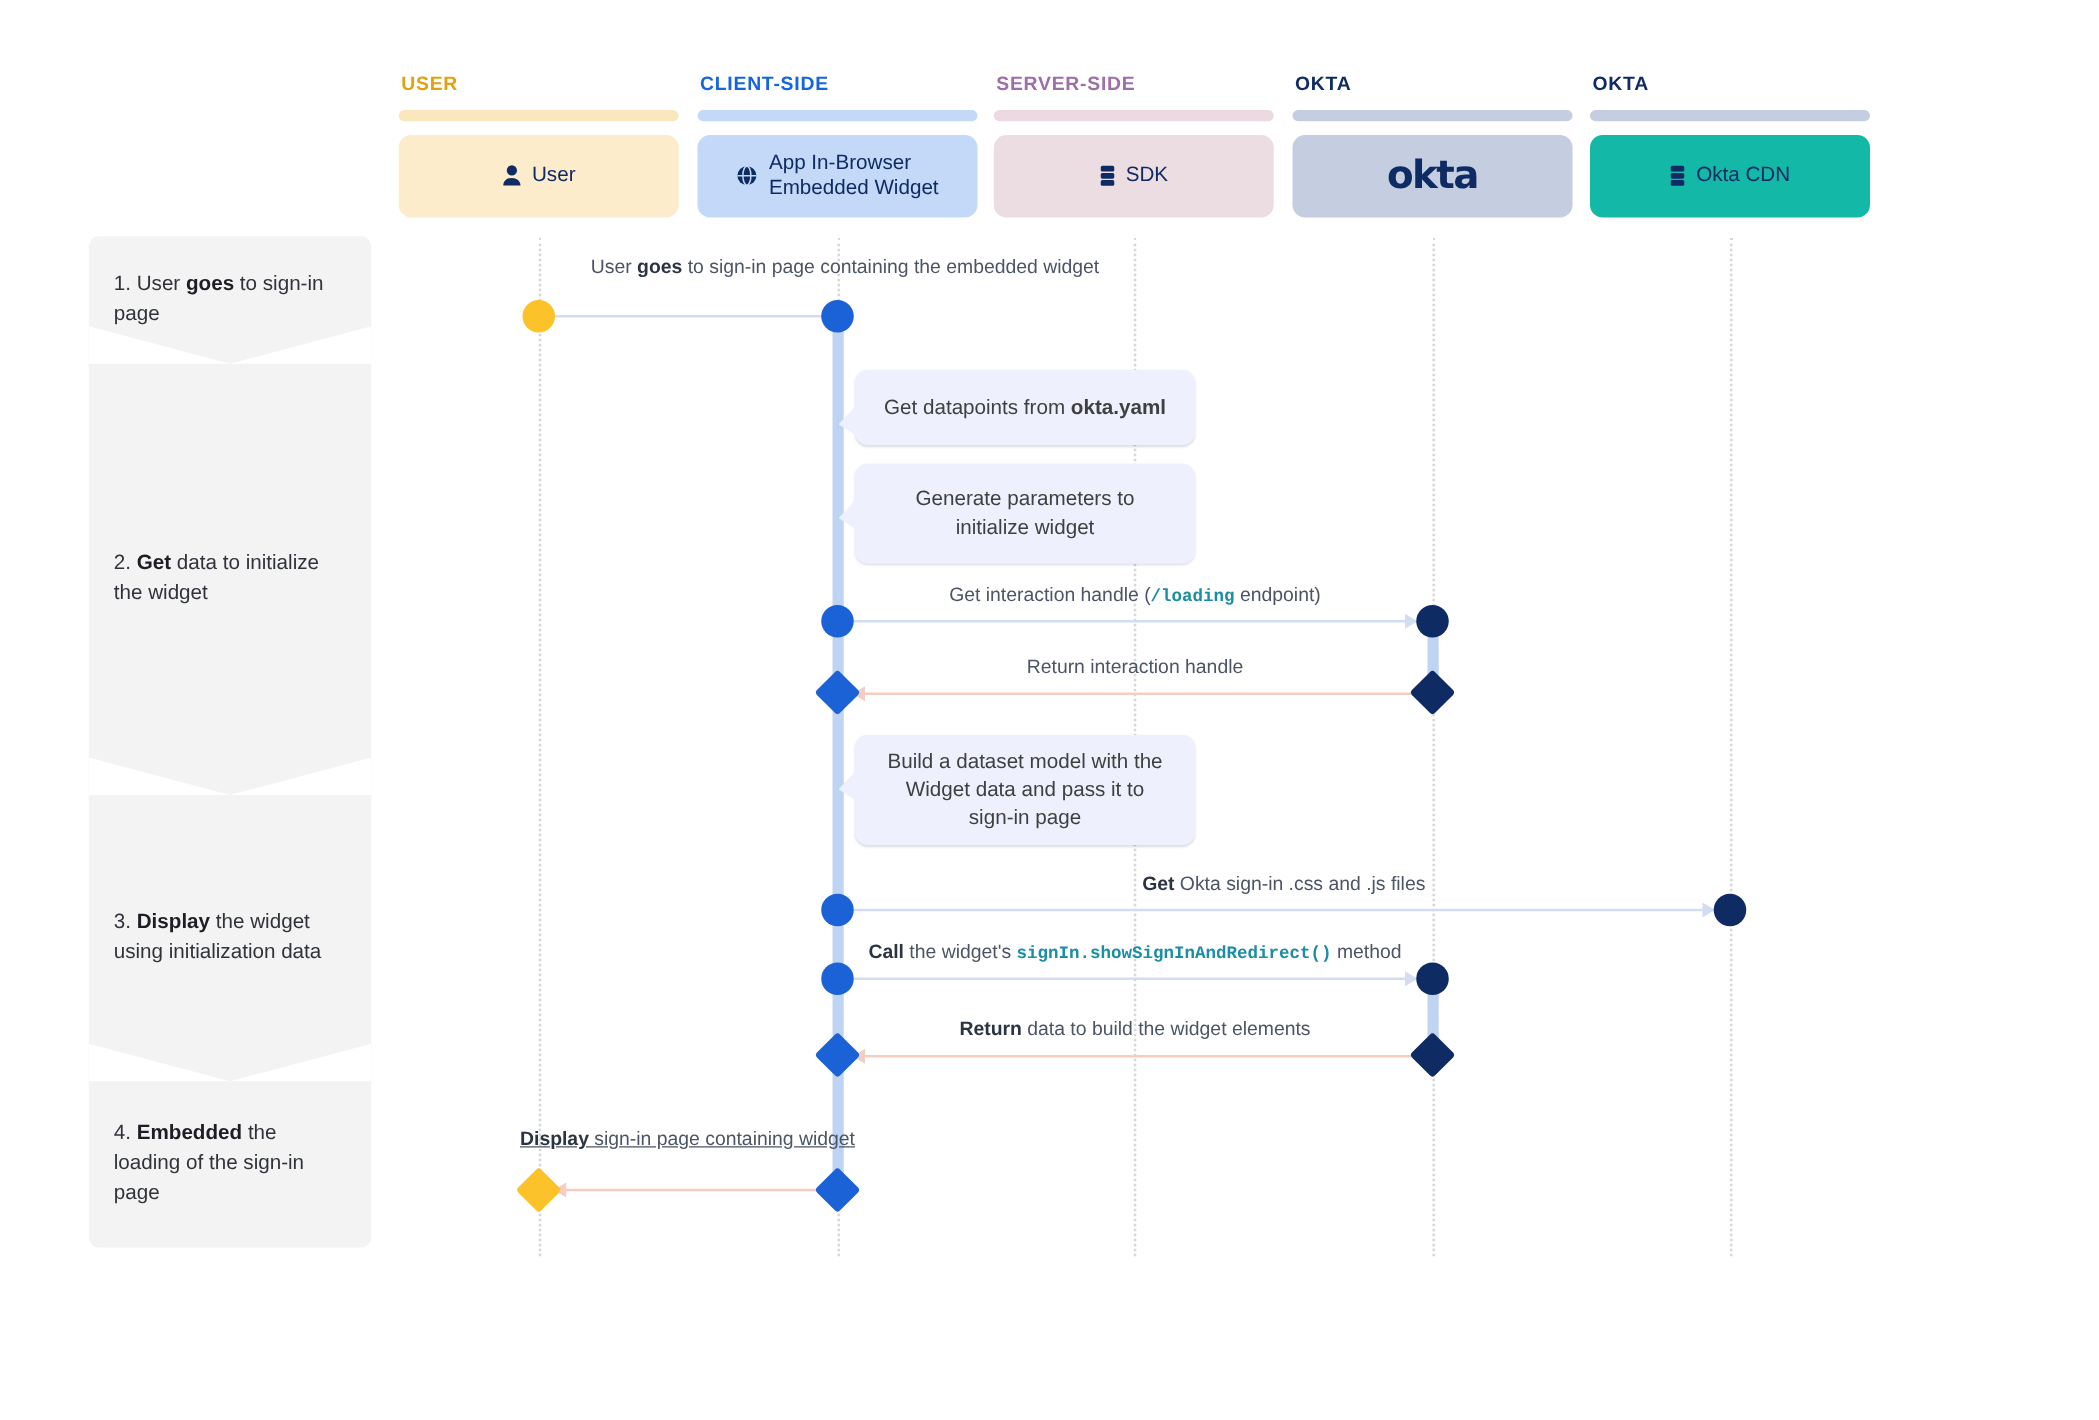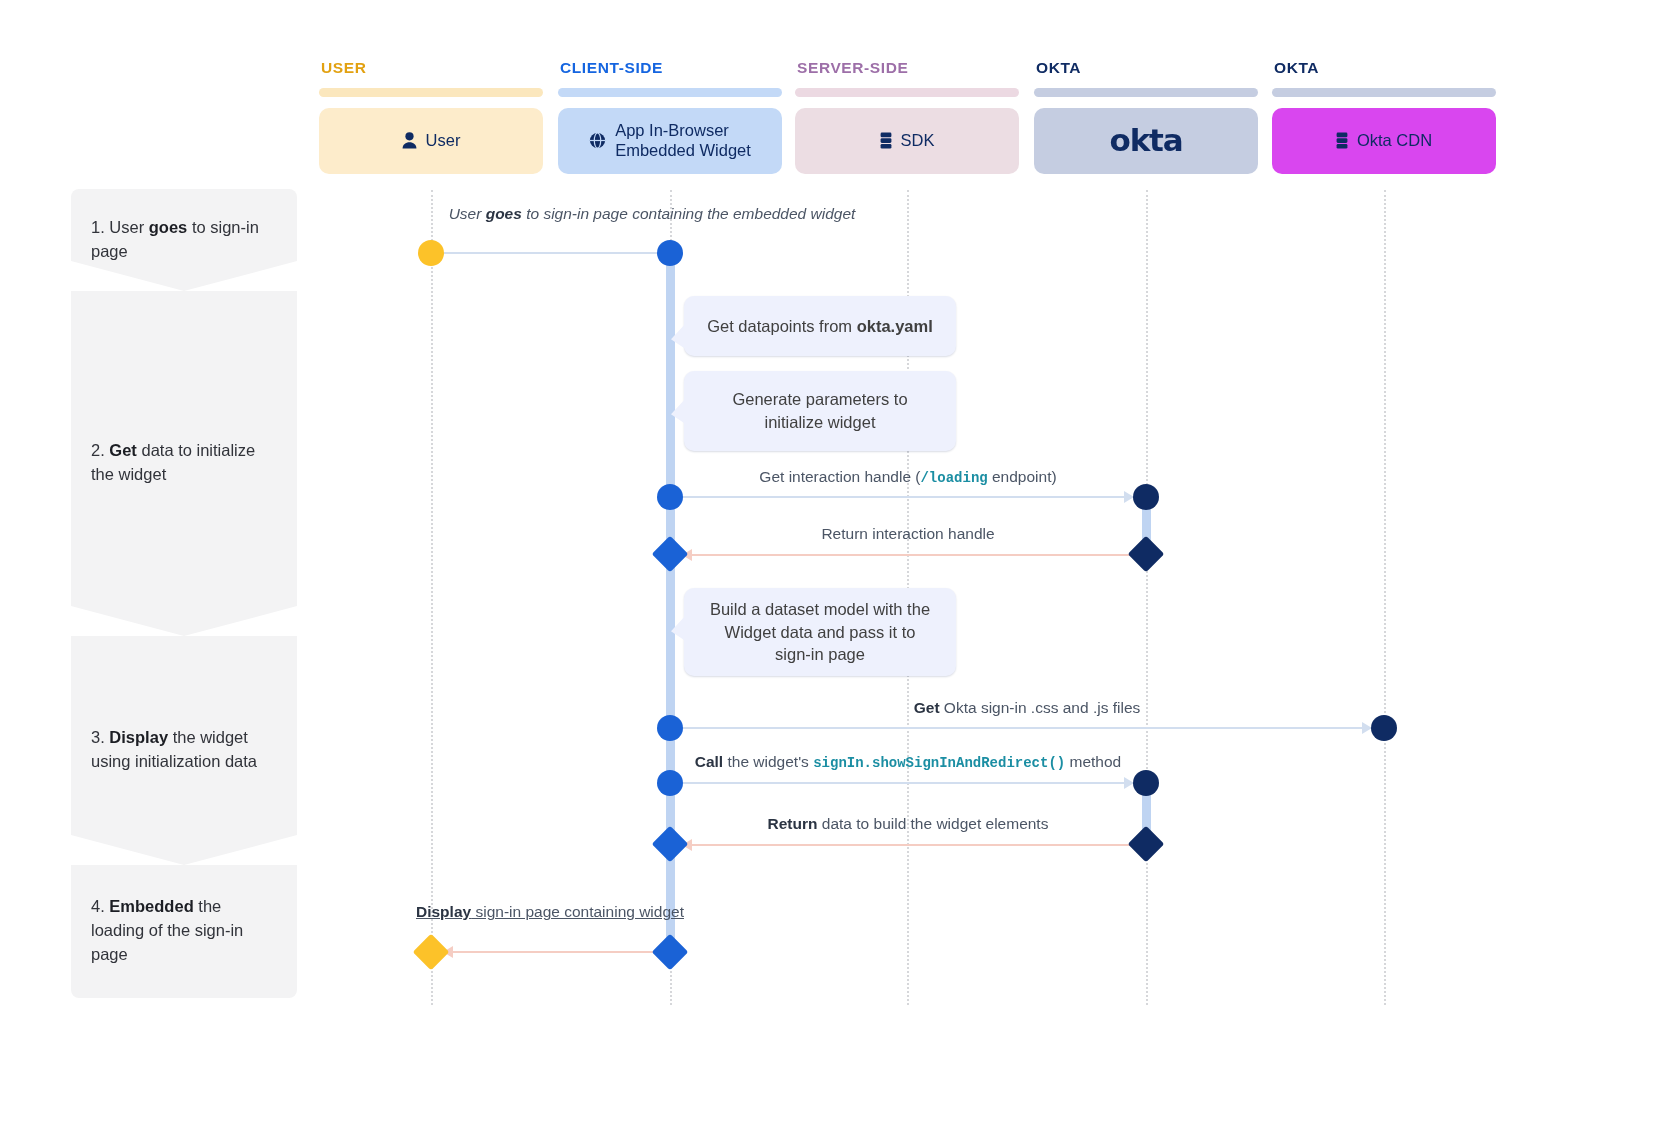--- a/index.html
+++ b/index.html
@@ -153,21 +153,21 @@
     <div class="lane-title" style="color:#0f2b63">OKTA</div>
     <div class="lane-bar" style="background:#c5cde1"></div>
     <div class="lane-box" style="background:#c5cde1">
       <span class="okta-mark">okta</span>
     </div>
   </div>
 
   <div class="lane" style="left:1272px;width:224px;">
     <div class="lane-title" style="color:#0f2b63">OKTA</div>
     <div class="lane-bar" style="background:#c5cde1"></div>
-    <div class="lane-box" style="background:#d946ef">
+    <div class="lane-box" style="background:#14b8a6">
       <span class="ico">
         <svg width="12" height="17" viewBox="0 0 12 17">
             <rect x="0.6" y="0.6" width="10.8" height="4.6" rx="1.3" fill="#0f2b63"></rect>
             <rect x="0.6" y="6.3" width="10.8" height="4.6" rx="1.3" fill="#0f2b63"></rect>
             <rect x="0.6" y="12" width="10.8" height="4.6" rx="1.3" fill="#0f2b63"></rect>
           </svg>
       </span>
       <span class="lbl">Okta CDN</span>
     </div>
   </div>
@@ -193,21 +193,21 @@
   <div class="lifeline" style="left:431px;"></div>
   <div class="lifeline" style="left:670px;"></div>
   <div class="lifeline" style="left:907px;"></div>
   <div class="lifeline" style="left:1146px;"></div>
   <div class="lifeline" style="left:1384px;"></div>
 
   <div class="activation" style="left:666px;top:252px;height:705px;"></div>
   <div class="activation" style="left:1142px;top:496px;height:58px;"></div>
   <div class="activation" style="left:1142px;top:782px;height:62px;"></div>
 
-  <div class="msg" style="left:352px;top:204px;width:600px;font-style:italic;">
+  <div class="msg" style="left:376px;top:204px;width:600px;">
     <span>User </span><b>goes</b><span> to sign-in page containing the embedded widget</span>
   </div>
   <div class="arrow" style="left:444px;top:252px;width:226px;">
     <div class="line" style="background:#d2deef"></div>
     <div class="head right" style="border-left:10px solid #d2deef"></div>
   </div>
   <div class="dot" style="left:418px;top:240px;background:#fcc229;"></div>
   <div class="dot" style="left:657px;top:240px;background:#1a62d6;"></div>
 
   <div class="note" style="left:684px;top:296px;width:272px;height:60px;">

